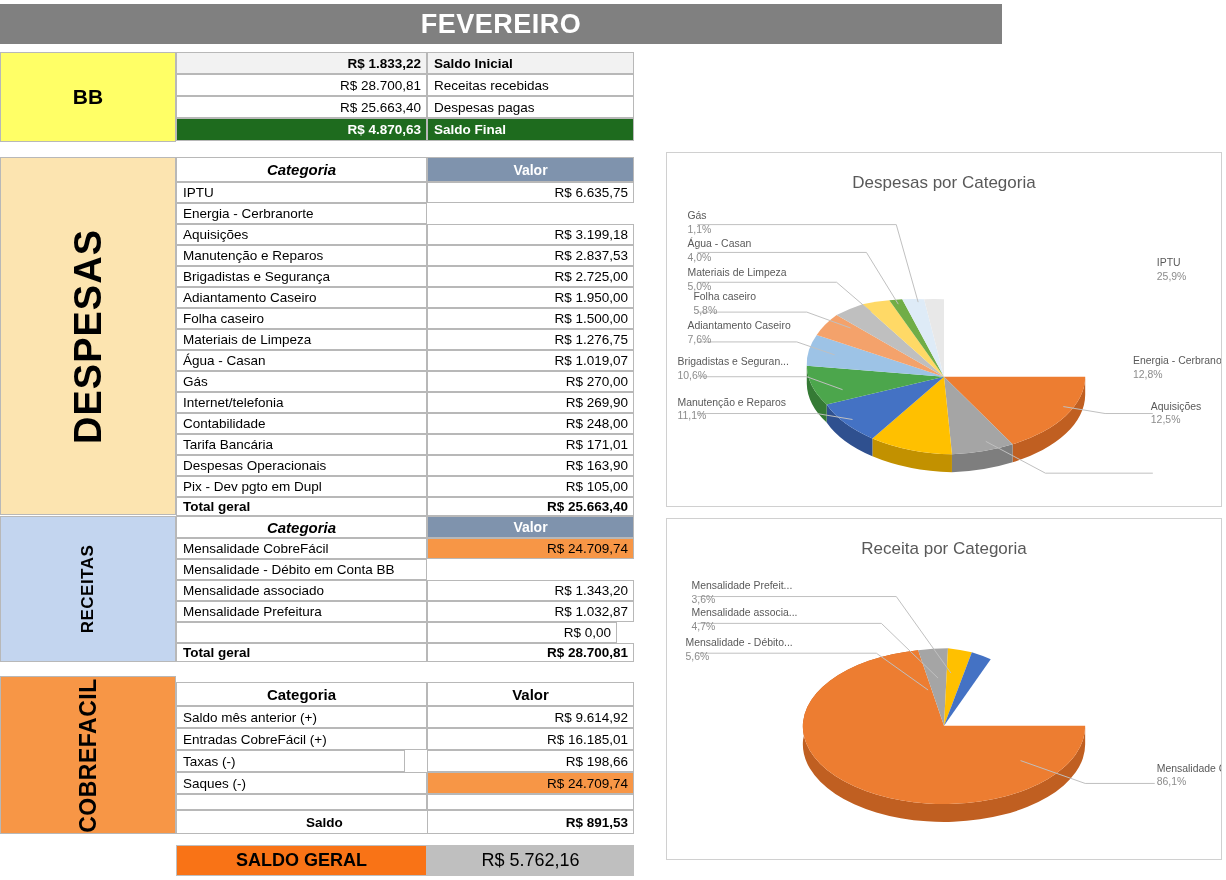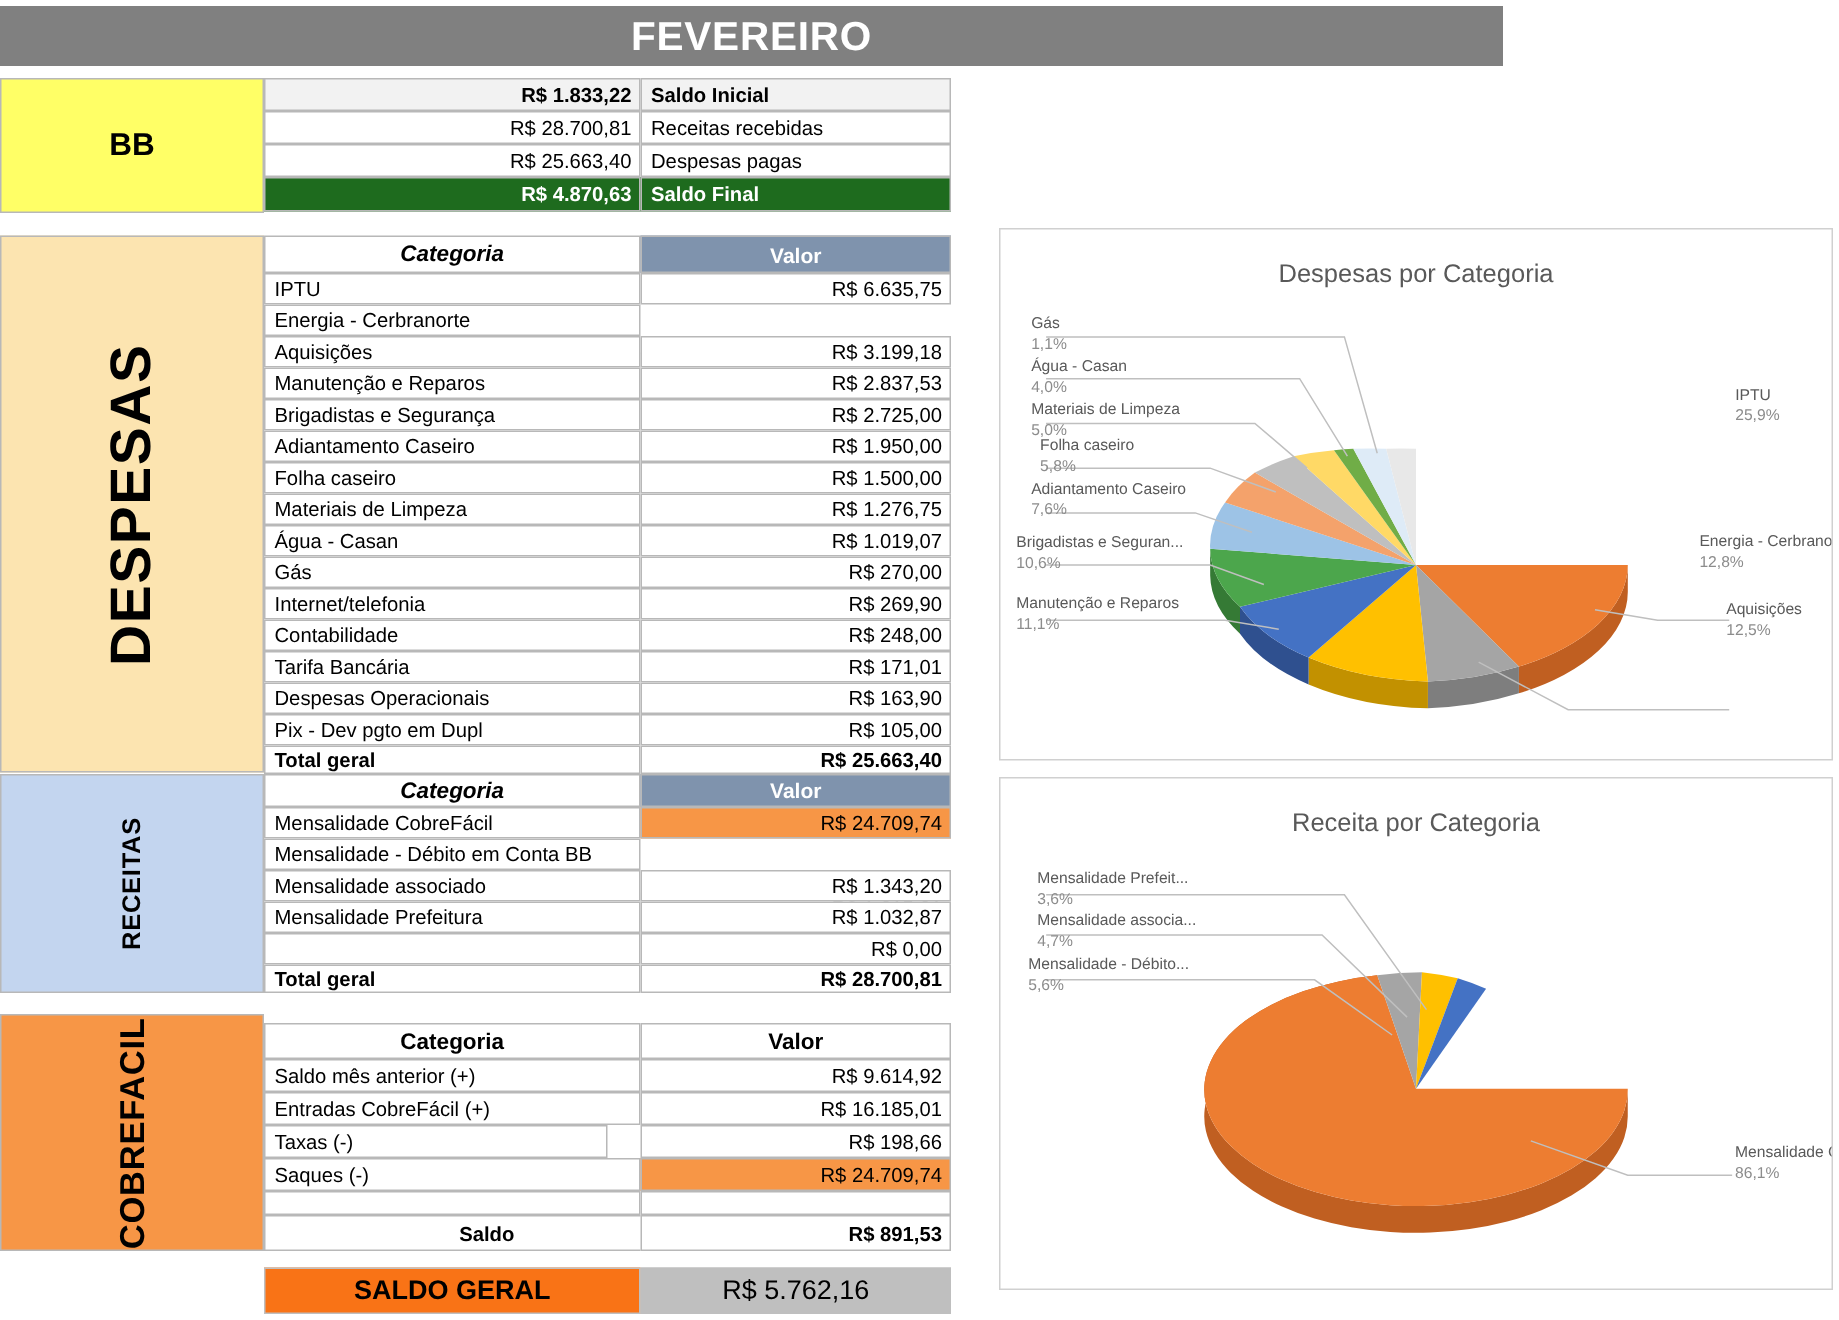--- a/index.html
+++ b/index.html
@@ -178,21 +178,21 @@
 
   <div class="cell left" style="left:176px;top:538px;width:251px;height:21px;">Mensalidade CobreFácil</div>
   <div class="cell right hl-orange" style="left:427px;top:538px;width:207px;height:21px;">R$ 24.709,74</div>
   <div class="cell left" style="left:176px;top:559px;width:251px;height:21px;">Mensalidade - Débito em Conta BB</div>
   <div class="cell right" style="left:427px;top:559px;width:207px;height:21px;margin-top:36px;">R$ 1.615,01</div>
   <div class="cell left" style="left:176px;top:580px;width:251px;height:21px;">Mensalidade associado</div>
   <div class="cell right" style="left:427px;top:580px;width:207px;height:21px;">R$ 1.343,20</div>
   <div class="cell left" style="left:176px;top:601px;width:251px;height:21px;">Mensalidade Prefeitura</div>
   <div class="cell right" style="left:427px;top:601px;width:207px;height:21px;">R$ 1.032,87</div>
   <div class="cell left" style="left:176px;top:622px;width:251px;height:21px;"></div>
-  <div class="cell right" style="left:427px;top:622px;width:207px;height:21px;">R$ 0,00</div>
+  <div class="cell right" style="left:427px;top:622px;width:190px;height:21px;">R$ 0,00</div>
 
   <div class="cell left total-row" style="left:176px;top:643px;width:251px;height:19px;">Total geral</div>
   <div class="cell right total-row" style="left:427px;top:643px;width:207px;height:19px;">R$ 28.700,81</div>
 
   <div class="vlabel cf-label">
     <span>COBREFACIL</span>
   </div>
 
   <div class="cell hdr-plain" style="left:176px;top:682px;width:251px;height:24px;">Categoria</div>
   <div class="cell hdr-plain" style="left:427px;top:682px;width:207px;height:24px;">Valor</div>

